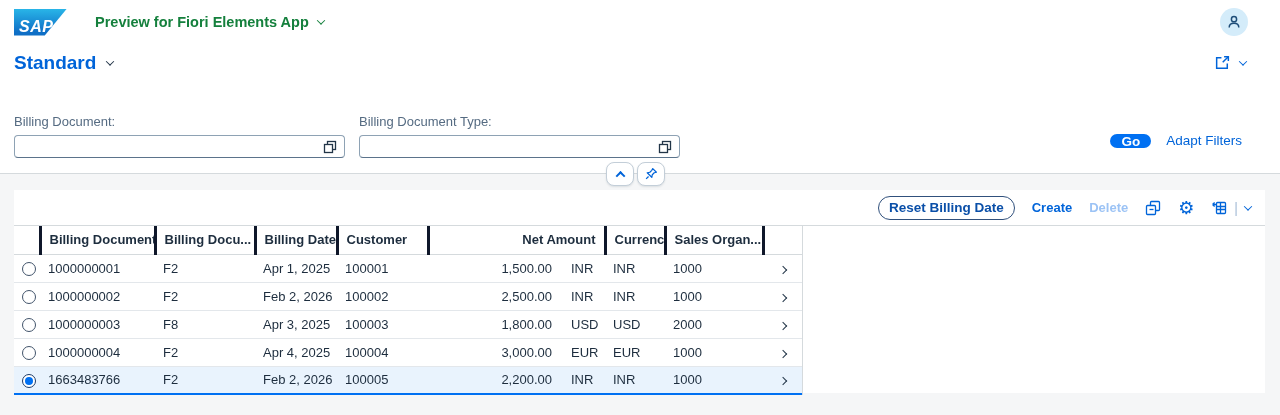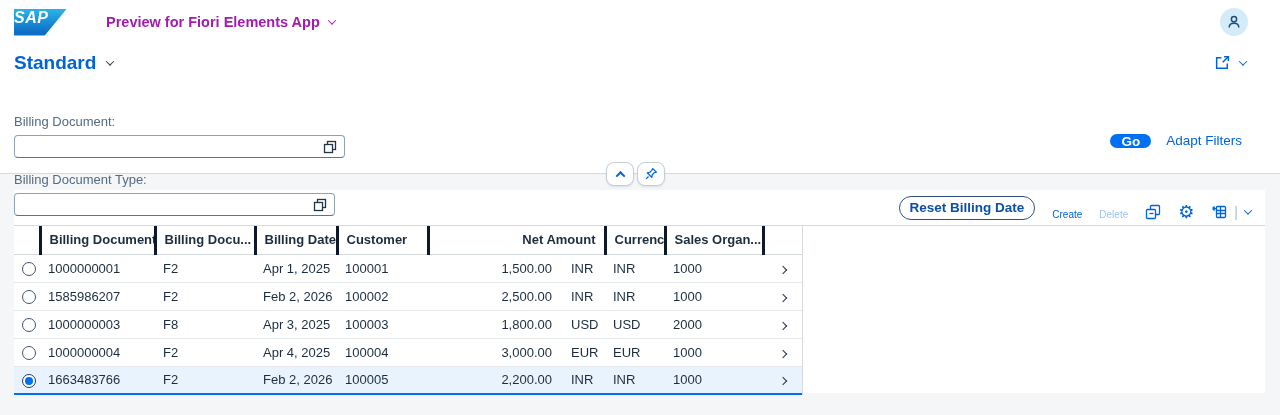--- a/index.html
+++ b/index.html
@@ -16,37 +16,37 @@
   .chev.down  { transform:rotate(45deg) translate(-1px,-1px); }
   .chev.up    { transform:rotate(-135deg) translate(-1px,-1px); }
   .chev.right { transform:rotate(-45deg); }
   .chev.thin  { border-width:1.5px; width:6px; height:6px; }
 
   
   .topbar { height:44px; display:flex; align-items:center; padding:0 32px 0 14px; background:#fff; }
   .sap-logo { width:53px; height:27px; flex:0 0 auto;
     background:linear-gradient(180deg,#29b5e8 0%,#0f6fc6 85%);
     clip-path:polygon(0 0,100% 0,58% 100%,0 100%);
-    display:flex; align-items:flex-start; 
+    display:flex; align-items:flex-end; padding-left:5px;
     color:#fff; font-weight:bold; font-style:italic; font-size:16px; letter-spacing:.5px; }
-  .app-title-wrap { margin-left:39px; display:flex; align-items:center; gap:9px; color:#a21caf; cursor:pointer; }
+  .app-title-wrap { margin-left:28px; display:flex; align-items:center; gap:9px; color:#15803d; cursor:pointer; }
   .app-title { font-size:14.5px; font-weight:700; }
   .avatar { margin-left:auto; width:28px; height:28px; border-radius:50%;
     background:#d4ecfa; display:flex; align-items:center; justify-content:center; cursor:pointer; }
 
   
   .variant-row { height:37px; display:flex; align-items:center; padding:0 34px 0 14px; background:#fff; }
   .variant-wrap { display:flex; align-items:center; gap:11px; cursor:pointer; }
   .variant-title { font-size:19px; font-weight:700; color:#0064d9; }
   .variant-wrap .chev { color:#223548; }
   .share-group { margin-left:auto; display:flex; align-items:center; gap:9px; color:#0064d9; cursor:pointer; }
 
   
   .filter-area { height:93px; background:#fff; border-bottom:1px solid #d5dadd; position:relative; padding:33px 16px 0 14px; }
-  .filter-fields { display:flex; gap:14px;flex-direction:column; }
+  .filter-fields { display:flex; gap:14px; }
   .filter-field { display:flex; flex-direction:column; }
   .filter-label { font-size:13px; color:#556b82; margin-bottom:6px; }
   .input-wrap { height:23px; background:#fff; border:1px solid #8ea2b4; border-bottom-color:#5b738b;
     border-radius:4px; display:flex; align-items:center; padding:0 7px 0 8px; }
   .input-wrap input { border:none; outline:none; flex:1; min-width:0; font-size:13px; font-family:inherit; background:transparent; }
   .input-wrap .vh-icon { flex:0 0 auto; cursor:pointer; display:flex; }
   .iw-1 { width:331px; } .iw-2 { width:321px; }
   .filter-controls { position:absolute; right:38px; top:52px; display:flex; align-items:center; gap:15px; }
   .go-button { height:14px; min-width:32px; padding:0 11px; border:none; border-radius:13px;
     background:#0070f2; color:#fff; font-size:13.5px; font-weight:700; font-family:inherit; cursor:pointer; }
@@ -57,24 +57,24 @@
   .pin-row { height:16px; position:relative; }
   .pin-buttons { position:absolute; left:592px; top:-12px; display:flex; gap:3px; }
   .pin-btn { width:28px; height:24px; background:#fff; border:1px solid #c3ced8; border-radius:8px;
     display:flex; align-items:center; justify-content:center; color:#0064d9; cursor:pointer;
     box-shadow:0 1px 2px rgba(34,54,73,.12); }
 
   
   .card { background:#fff; height:203px; }
   .card-toolbar { height:35px; display:flex; align-items:center; padding:0 14px; }
   .card-title { font-size:14.5px; font-weight:700; color:#1d2d3e; }
-  .toolbar-right { margin-left:auto; display:flex; align-items:flex-end; gap:17px; }
+  .toolbar-right { margin-left:auto; display:flex; align-items:center; gap:17px; }
   .btn-reset { height:24px; padding:0 10px; background:#fff; border:1px solid #30507c; border-radius:13px;
     color:#0a4fa8; font-size:13.5px; font-weight:700; font-family:inherit; cursor:pointer; white-space:nowrap; }
-  .btn-text { background:none; border:none; padding:0; font-family:inherit; font-size:10px; font-weight:400;
+  .btn-text { background:none; border:none; padding:0; font-family:inherit; font-size:13px; font-weight:700;
     color:#0064d9; cursor:pointer; }
   .btn-text.disabled { color:#9cc3f5; cursor:default; }
   .tb-icon { display:flex; align-items:center; color:#0064d9; cursor:pointer; }
   .gear-glyph { font-size:18px; line-height:16px; color:#0064d9; }
   .tb-sep { color:#a7bdd7; font-size:14px; }
   .export-group { display:flex; align-items:center; gap:7px; }
 
   
   .table-wrap { border-top:1px solid #d5dadd; }
   .table-box { width:789px; border-right:1px solid #d5dadd; }
@@ -253,21 +253,21 @@
                     <span>1,500.00</span>
                     <span class="amount-code">INR</span>
                   </span>
                 </td>
               <td>INR</td>
               <td>1000</td>
               <td class="nav-cell"><span class="chev right thin"></span></td>
             </tr>
             <tr class="data-row">
               <td><span class="radio"></span></td>
-              <td>1585986207</td>
+              <td>1000000002</td>
               <td>F2</td>
               <td class="al-right">Feb 2, 2026</td>
               <td>100002</td>
               <td>
                   <span class="amount-cell">
                     <span>2,500.00</span>
                     <span class="amount-code">INR</span>
                   </span>
                 </td>
               <td>INR</td>

